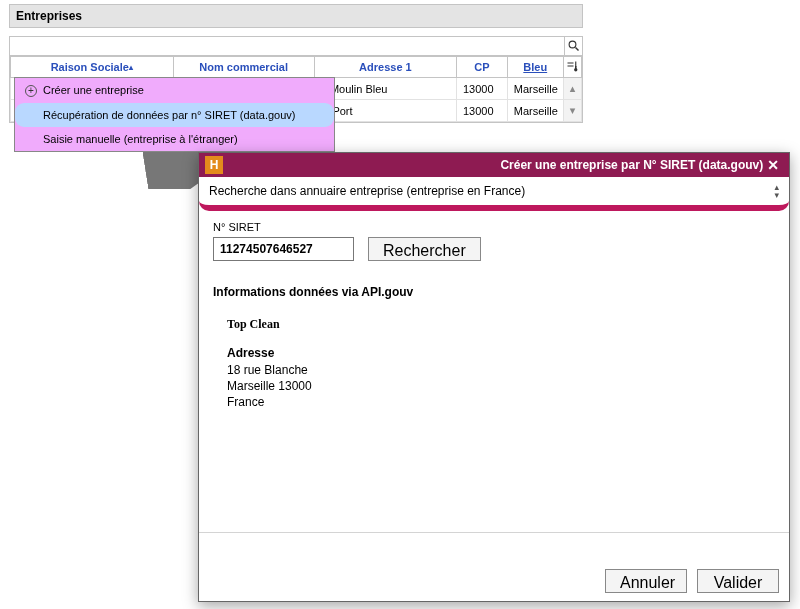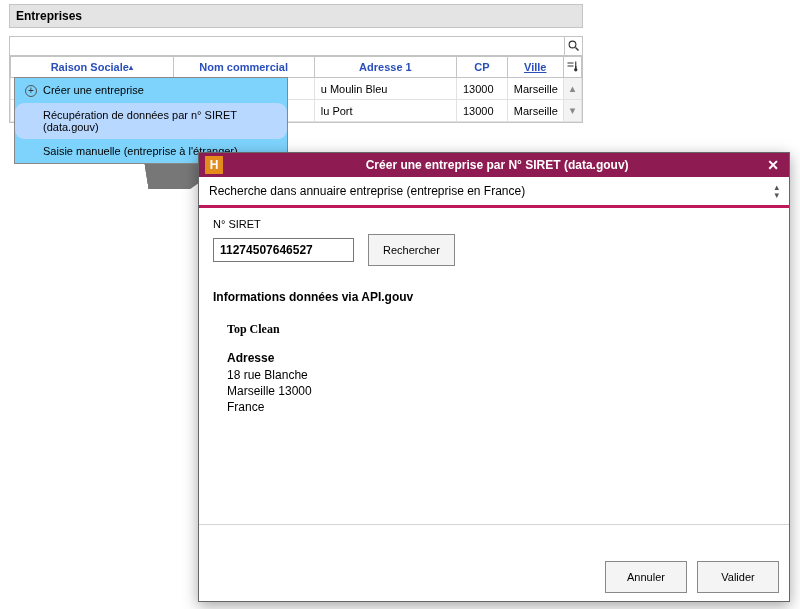--- a/index.html
+++ b/index.html
@@ -80,22 +80,22 @@
   .col-cp { width: 50px; }
   .col-vi { width: 55px; text-decoration: underline; }
   .col-sb { width: 18px; }
   .scroll-cell { background: #f3f3f3; padding:0; text-align:center; color:#888; font-size:9px; }
   .scroll-up::before{content:"▴";}
   .scroll-dn::before{content:"▾";}
   .context-menu {
     position: absolute;
     left: 23px;
     top: 72px;
-    width: 274px;
-    background: #7dd3fc;
+    width: 321px;
+    background: #f0abfc;
     border: 1px solid #888;
     z-index: 10;
   }
   .context-menu .cm-item {
     padding: 6px 12px 6px 28px;
     font-size: 11px;
     cursor: default;
     position: relative;
   }
   .context-menu .cm-header { padding-left: 10px; }
@@ -153,38 +153,39 @@
     font-size: 12px;
     width: 18px;
     height: 18px;
     display: flex;
     align-items: center;
     justify-content: center;
     margin-right: 8px;
   }
   .modal-titlebar .mtitle {
     flex: 1;
-    text-align: center;
+    text-align: right;
     font-weight: bold;
     font-size: 12px;
   }
   .modal-titlebar .close {
     font-weight: bold;
     font-size: 14px;
     cursor: pointer;
     padding: 0 4px;
   }
   .modal-subhead {
     background: #fff;
     padding: 6px 10px;
-    border-bottom: 3px solid #be185d;
+    border-bottom: 6px solid #be185d;
     font-size: 12px;
     display: flex;
     align-items: center;
     justify-content: space-between;
+    border-radius: 10px;
   }
   .modal-subhead-arrows {
     font-size: 9px;
     line-height: 8px;
     color: #555;
     text-align: center;
   }
   .modal-body {
     flex: 1;
     padding: 10px 14px;
@@ -197,23 +198,23 @@
     padding: 4px 6px;
     font-size: 12px;
     font-weight: bold;
     width: 141px;
     height: 24px;
   }
   .btn {
     border: 1px solid #888;
     background: #f4f4f4;
     padding: 4px 14px;
-    font-size: 11px;
+    font-size: 16px;
     cursor: pointer;
-    height: 32px;
+    height: 24px;
   }
   .info-head { font-weight: bold; margin-bottom: 18px; font-size: 12px; }
   .info-block { padding-left: 14px; }
   .info-name { font-weight: bold; margin-bottom: 14px; font-size: 12px; font-family: Liberation Serif, serif; }
   .info-addr-label { font-weight: bold; margin-bottom: 3px; font-size: 12px;}
   .info-line { font-size: 12px; margin-bottom: 2px; }
   .modal-footer {
     border-top: 1px solid #d4d4d4;
     padding: 8px 10px;
     display: flex;
@@ -244,21 +245,21 @@
           <col class="col-cp">
           <col class="col-vi">
           <col class="col-sb">
       </colgroup>
       <thead>
         <tr>
           <th><span>Raison Sociale</span><span class="sort"> ▴</span></th>
           <th>Nom commercial</th>
           <th>Adresse 1</th>
           <th>CP</th>
-          <th style="text-decoration:underline">Ville</th>
+          <th style="text-decoration:underline">Bleu</th>
           <th style="padding:0">
             <svg width="12" height="12" viewBox="0 0 16 16">
                 <path d="M2 4 L10 4 M2 8 L10 8 M13 2 L13 10" stroke="#333" stroke-width="1.5" fill="none"></path>
                 <circle cx="13" cy="13" r="2.2" fill="#333"></circle>
                 <rect x="12" y="8" width="2" height="4" fill="#333"></rect>
               </svg>
           </th>
         </tr>
       </thead>
       <tbody>

